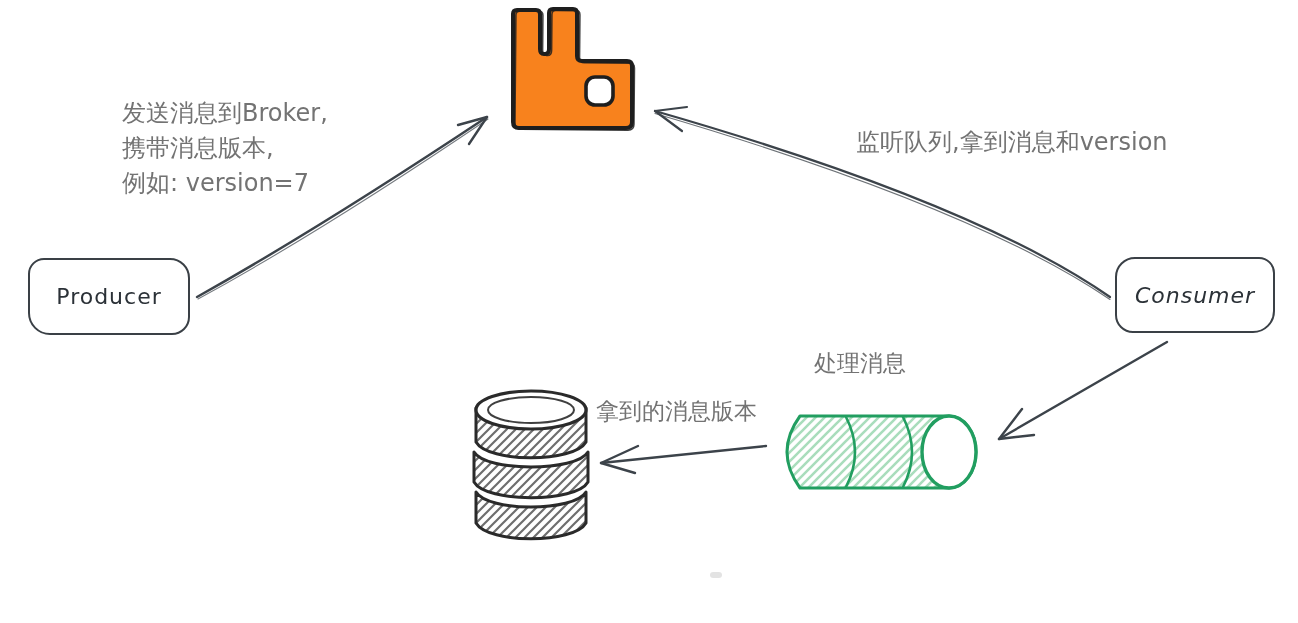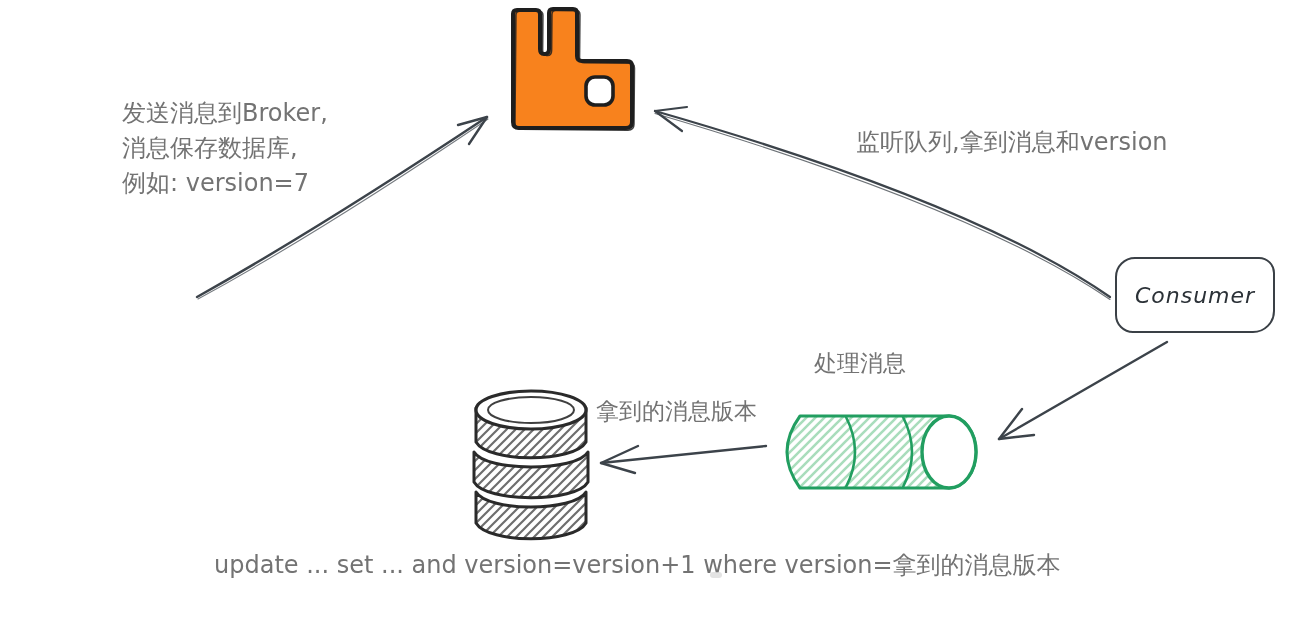--- a/index.html
+++ b/index.html
@@ -93,33 +93,35 @@
     </g>
 
     <g stroke="#219e60" stroke-linecap="round" stroke-linejoin="round">
       <path d="M 800 416 H 949 A 27 36 0 0 1 949 488 H 800 Q 774 452 800 416 Z" fill="url(#hatchGreen)" stroke-width="3"></path>
       <path d="M 846 417 Q 864 452 846 487" fill="none" stroke-width="2.6"></path>
       <path d="M 903 417 Q 921 452 903 487" fill="none" stroke-width="2.6"></path>
       <ellipse cx="949" cy="452" rx="27" ry="36" fill="#ffffff" stroke-width="3.4"></ellipse>
     </g>
   </svg>
 
+  <div class="node-box producer-box">
+    <span>Producer</span>
+  </div>
 
   <div class="node-box consumer-box">
     <span>Consumer</span>
   </div>
 
   <div class="note note-produce">
     <div>发送消息到Broker,</div>
-    <div>消息保存数据库,</div>
+    <div>携带消息版本,</div>
     <div>例如: version=7</div>
   </div>
 
   <div class="note note-consume">监听队列,拿到消息和version</div>
 
   <div class="note note-db">拿到的消息版本</div>
 
   <div class="note note-process">处理消息</div>
 
-  <div class="note note-sql">update ... set ... and version=version+1 where version=拿到的消息版本</div>
 
   <div class="artifact-dot"></div>
 </div>
 
 </body></html>

